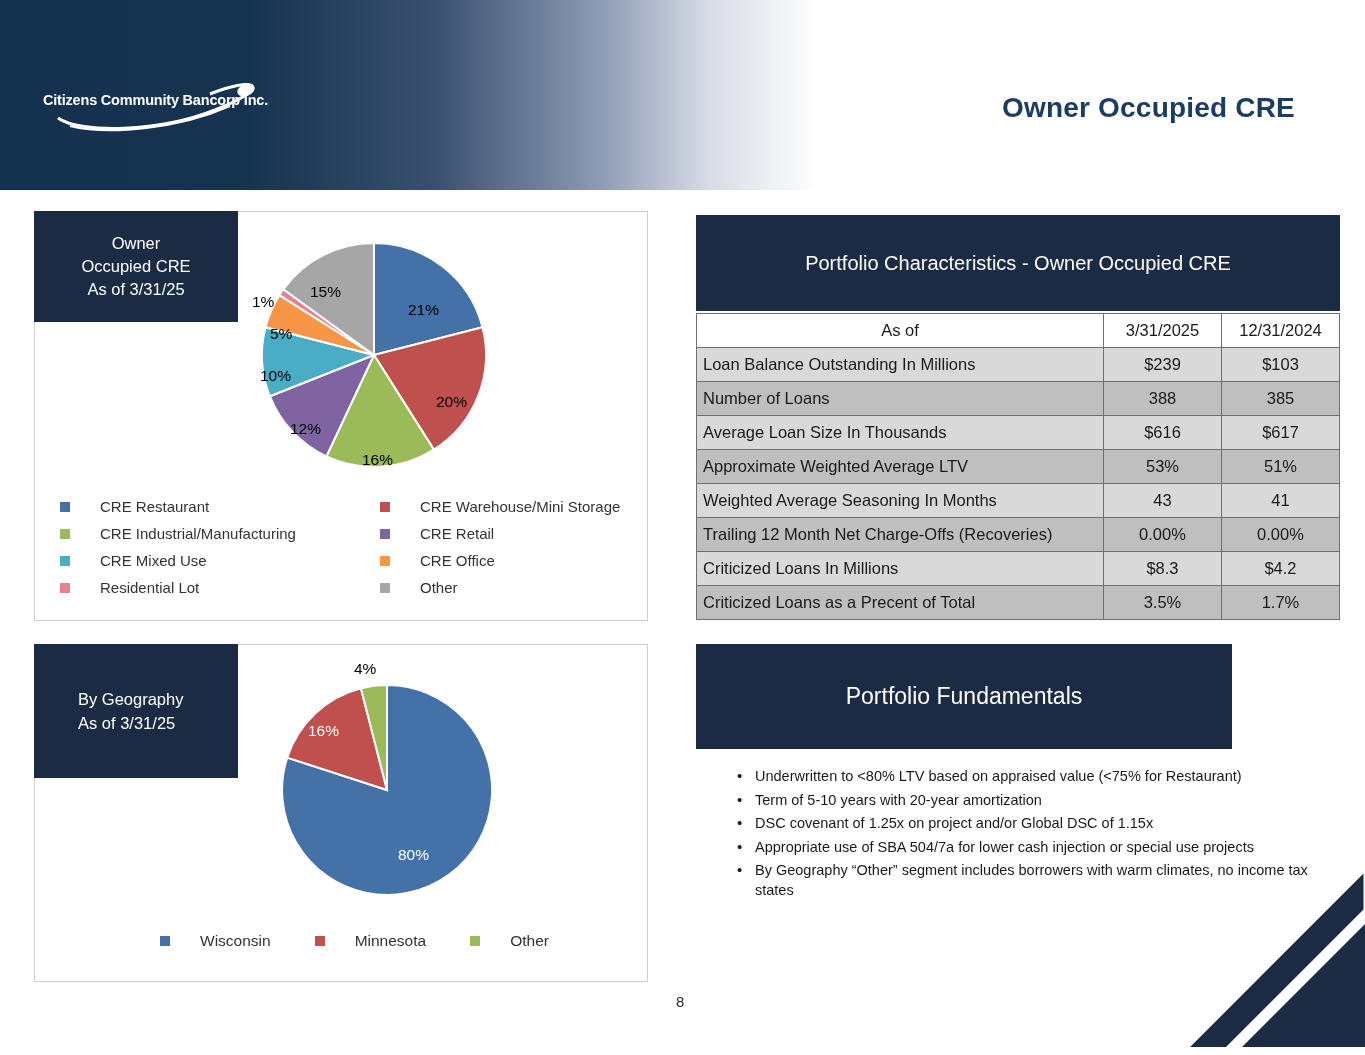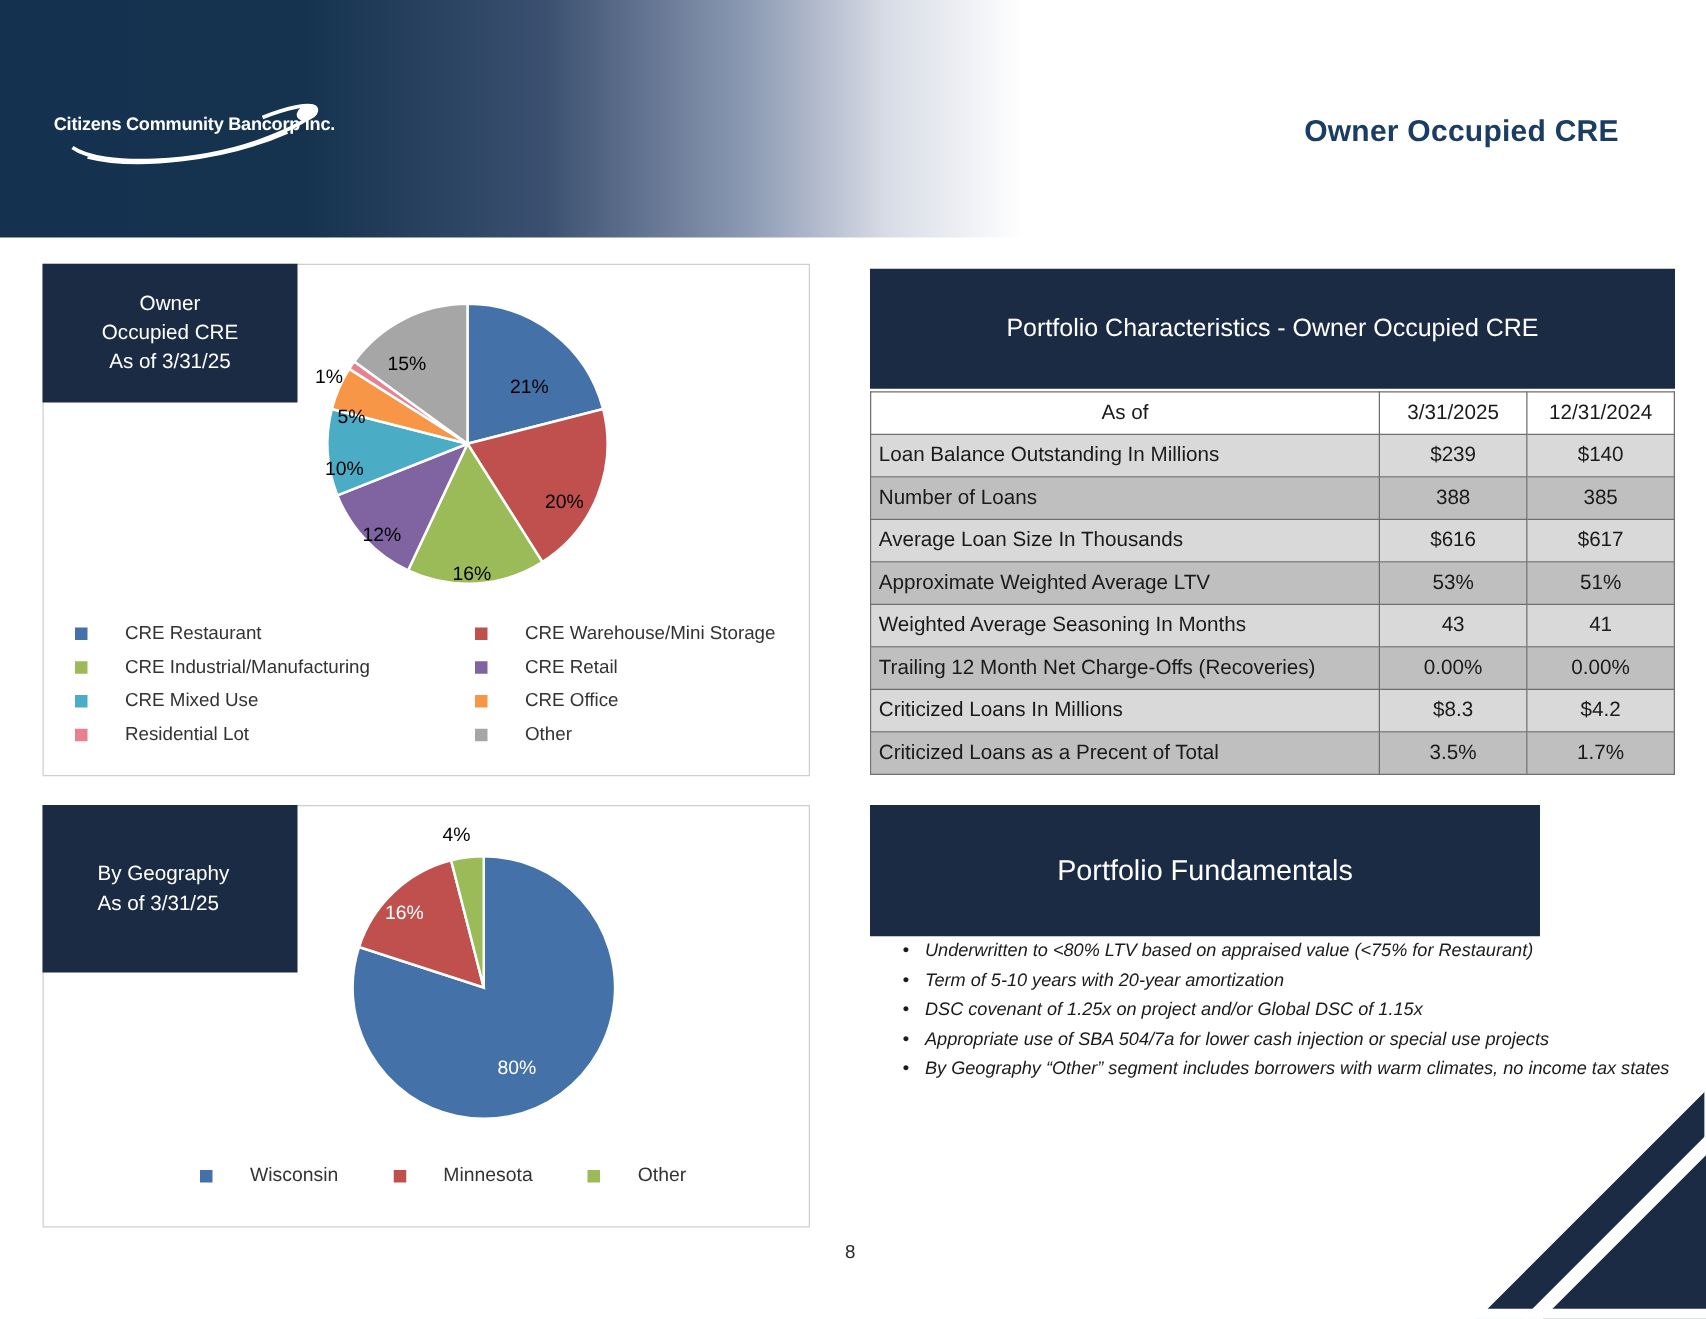--- a/index.html
+++ b/index.html
@@ -24,21 +24,21 @@
   .logo-text {
     position:absolute; left:3px; top:17px;
     font-size:14.5px; font-weight:bold; letter-spacing:-0.2px;
     white-space:nowrap;
   }
   .logo-swoosh {
     position:absolute; left:0px; top:5px; width:240px; height:52px;
   }
   .page-title {
     position:absolute; right:70px; top:92px;
-    font-size:24px; font-weight:bold; color:#1b3c63;
+    font-size:28px; font-weight:bold; color:#1b3c63;
     letter-spacing:0.2px;
   }
 
   
   .panel {
     position:absolute; background:#ffffff;
     border:1px solid #cfcfcf;
   }
   .darkhead {
     position:absolute; background:#1b2b44; color:#ffffff;
@@ -103,21 +103,21 @@
   
   #fund-head {
     left:696px; top:644px; width:536px; height:105px;
     display:flex; align-items:center; justify-content:center;
     font-size:23px;
   }
   #fund-body {
     position:absolute; left:696px; top:752px; width:644px; height:210px;
     font-size:14.5px; color:#1a1a1a;
   }
-  #fund-body ul { margin:0; padding:0 0 0 18px; list-style:none;font-style:italic; }
+  #fund-body ul { margin:15px; padding:0 0 0 18px; list-style:none; }
   #fund-body li {
     position:relative; padding-left:26px; margin-bottom:4px; line-height:19.5px;
   }
   #fund-body li:before {
     content:"•"; position:absolute; left:8px; top:-1px; font-size:15px; color:#1a1a1a;
   }
 
   
   #pagenum {
     position:absolute; left:676px; top:993px; font-size:15px; color:#2b2b2b;
@@ -262,21 +262,21 @@
   <table class="chars">
     <tbody>
         <tr class="r-light">
       <th class="asof">As of</th>
       <th class="col">3/31/2025</th>
       <th class="col">12/31/2024</th>
     </tr>
     <tr class="r-shade">
       <td class="lbl">Loan Balance Outstanding In Millions</td>
       <td class="num">$239</td>
-      <td class="num">$140</td>
+      <td class="num">$103</td>
     </tr>
     <tr class="r-shade2">
       <td class="lbl">Number of Loans</td>
       <td class="num">388</td>
       <td class="num">385</td>
     </tr>
     <tr class="r-shade">
       <td class="lbl">Average Loan Size In Thousands</td>
       <td class="num">$616</td>
       <td class="num">$617</td>

